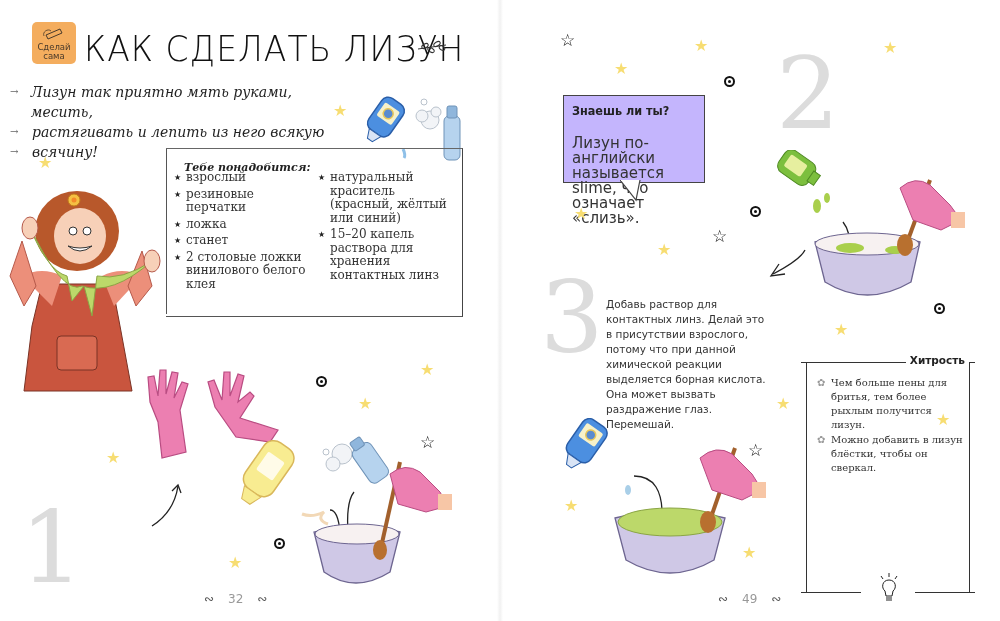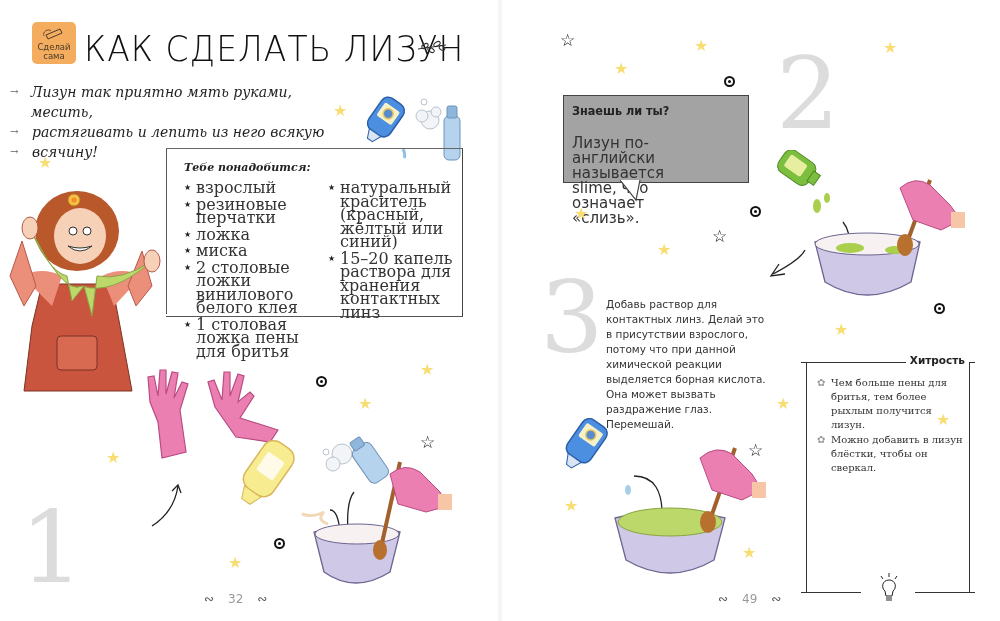--- a/index.html
+++ b/index.html
@@ -20,34 +20,34 @@
   .sprig{left:417px;top:40px;}
 
   .intro{left:10px;top:82px;width:320px;font-family:"DejaVu Serif",serif;font-style:italic;font-size:14px;line-height:20px;color:#222;}
   .intro .row{display:flex;gap:8px;}
   .intro .ar{font-style:normal;font-size:10px;color:#666;width:14px;}
 
   
   .need{left:166px;top:148px;width:296px;height:167px;border-top:1px solid #666;border-right:1.5px solid #444;border-bottom:1.5px solid #555;}
   .need-left-line{left:166px;top:148px;width:1px;height:166px;background:#555;}
   .need h4{position:absolute;left:10px;top:4px;margin:8px;font-family:"DejaVu Serif",serif;font-style:italic;font-weight:bold;font-size:11px;}
-  .need ul{list-style:none;margin:10px;padding:0;position:absolute;font-family:"DejaVu Serif",serif;font-size:16px;line-height:13.5px;color:#333;}
+  .need ul{list-style:none;margin:0;padding:0;position:absolute;font-family:"DejaVu Serif",serif;font-size:12px;line-height:13.5px;color:#333;}
   .need li{position:relative;padding-left:12px;margin-bottom:3px;}
   .need li:before{content:"★";position:absolute;left:0;top:0;font-size:8px;color:#222;}
   .need .col1{left:8px;top:22px;width:140px;}
   .need .col2{left:152px;top:22px;width:140px;}
 
   .bignum{font-family:"DejaVu Serif",serif;font-weight:300;color:#dcdcdc;font-size:100px;line-height:100px;}
   .step{font-size:10.5px;line-height:15px;color:#333;font-family:"DejaVu Sans",sans-serif;}
 
   .pageno{font-size:12px;color:#999;font-family:"DejaVu Sans",sans-serif;}
   .curl{font-size:12px;color:#555;}
 
   
-  .bubble{left:563px;top:95px;width:140px;height:86px;border:1.2px solid #444;background:#a3a3a3;padding-left:44px;}
+  .bubble{left:563px;top:95px;width:140px;height:86px;border:1.2px solid #444;background:#c4b5fd;}
   .bubble .q{position:absolute;left:8px;top:7px;font-size:12.5px;font-weight:bold;color:#222;font-family:"DejaVu Sans Condensed","DejaVu Sans",sans-serif;}
   .bubble .t{position:absolute;left:8px;top:40px;width:130px;font-size:15px;line-height:15px;color:#333;}
   .tail{left:620px;top:180px;}
 
   
   .tips{left:806px;top:362px;width:162px;height:230px;border-left:1.5px solid #333;border-right:1.5px solid #333;}
   .tips .hline{position:absolute;height:1px;background:#333;}
   .tips h4{position:absolute;left:0;right:0;top:-8px;text-align:right;margin:0;font-size:10.5px;font-weight:bold;color:#222;}
   .tips h4 span{background:#fff;padding:0 4px;}
   .tips ul{list-style:none;margin:0;padding:0;position:absolute;left:10px;top:14px;width:148px;font-family:"DejaVu Serif",serif;font-size:10px;line-height:14px;color:#333;}
@@ -135,23 +135,22 @@
       <ellipse cx="150" cy="85" rx="8" ry="11" fill="#f7d0b8" stroke="#b5594a"></ellipse>
     </svg>
 
     <div class="abs need-left-line"></div>
     <div class="abs need">
       <h4>Тебе понадобится:</h4>
       <ul class="col1">
         <li>взрослый</li>
         <li>резиновые перчатки</li>
         <li>ложка</li>
-        <li>миска</li>
+        <li>станет</li>
         <li>2 столовые ложки винилового белого клея</li>
-        <li>1 столовая ложка пены для бритья</li>
       </ul>
       <ul class="col2">
         <li>натуральный краситель (красный, жёлтый или синий)</li>
         <li>15–20 капель раствора для хранения контактных линз</li>
       </ul>
     </div>
 
     <svg class="abs" style="left:140px;top:362px" width="145" height="110" viewBox="0 0 145 110">
       <g fill="#ec7fb1" stroke="#b94c82" stroke-width="1.2">
         <path d="M10 40 L8 15 L14 14 L18 34 L20 8 L26 8 L26 32 L32 10 L38 11 L34 36 L42 20 L48 22 L40 48 L46 90 L22 96 L18 60 Z"></path>

